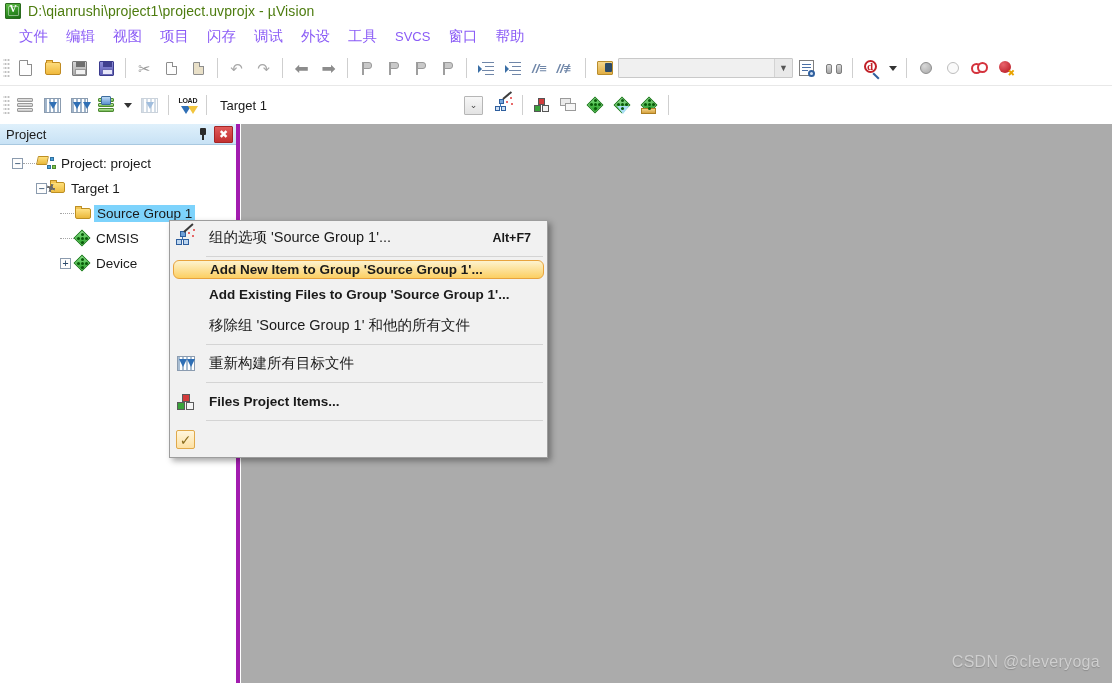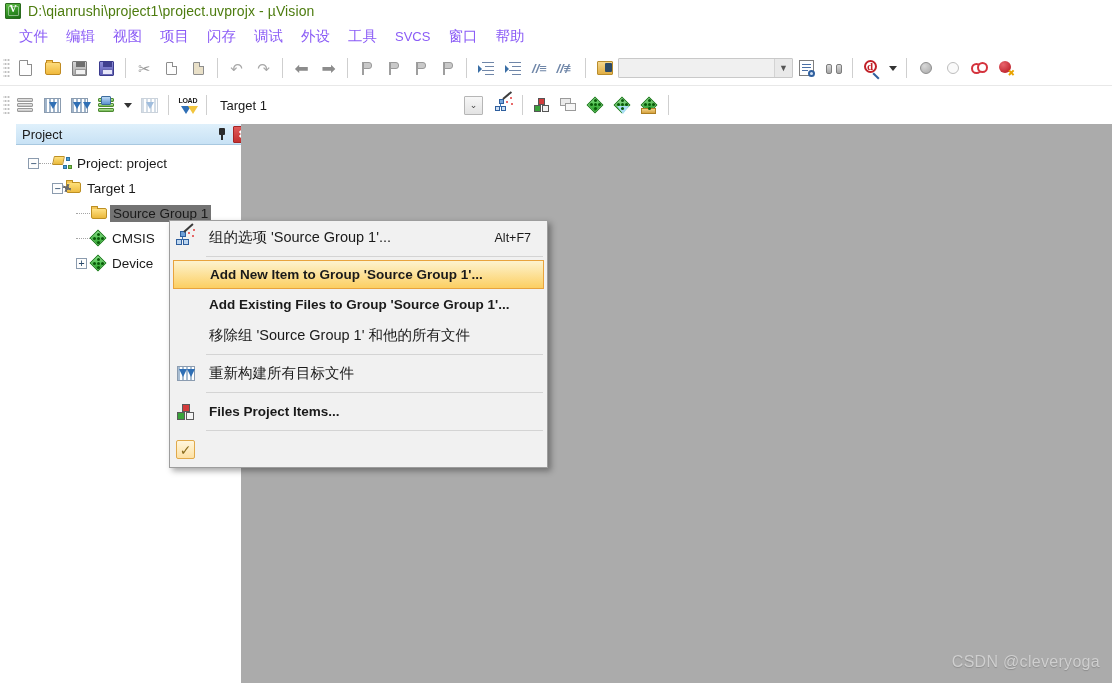--- a/index.html
+++ b/index.html
@@ -185,42 +185,42 @@
   .wand i:nth-child(3){left:4px;top:2px;width:5px;height:5px;border:1px solid #2f5f9e;box-sizing:border-box;background:#7aa7db;}
   .wand i:nth-child(4){left:5px;top:7px;width:1px;height:3px;background:#4a7fc1;}
   .wand i:nth-child(5){left:8px;top:1px;width:11px;height:2px;background:#3d3d3d;transform:rotate(-40deg);transform-origin:left center;}
   .wand u{position:absolute;width:2px;height:2px;background:#e03a3a;border-radius:50%;display:block;}
   .wand u:nth-of-type(1){right:1px;top:0;}
   .wand u:nth-of-type(2){right:5px;top:4px;}
   .wand u:nth-of-type(3){right:0px;top:6px;}
 
   
   .project-panel{
-    position:absolute;left:16px;top:124px;width:240px;height:559px;
-    background:#fff;border-right:1px solid #a21caf;box-sizing:border-box;
+    position:absolute;left:0;top:124px;width:240px;height:559px;
+    background:#fff;border-right:4px solid #a21caf;box-sizing:border-box;
   }
   .panel-head{
     height:21px;background:linear-gradient(#dff0fb,#c8e2f5);
     display:flex;align-items:center;border-bottom:1px solid #a8c8e0;box-sizing:border-box;
   }
   .panel-title{font-size:13px;color:#1a1a1a;padding-left:6px;flex:1;}
   .pin-btn{width:18px;height:17px;display:flex;align-items:center;justify-content:center;}
   .pin-ico{width:10px;height:12px;position:relative;}
   .pin-ico::before{content:"";position:absolute;left:2px;top:0;width:6px;height:7px;background:#2b2b2b;border-radius:1px;}
   .pin-ico::after{content:"";position:absolute;left:4px;top:7px;width:2px;height:5px;background:#2b2b2b;}
   .close-btn{
     width:19px;height:17px;margin-right:3px;margin-left:2px;
     background:linear-gradient(#e05a5a,#c23030);border:1px solid #a52525;box-sizing:border-box;
     display:flex;align-items:center;justify-content:center;border-radius:1px;
   }
   .close-btn span{color:#fff;font-size:11px;font-weight:bold;line-height:1;}
   .tree{padding-top:6px;font-size:13.5px;color:#1a1a1a;position:relative;}
   .tnode{display:flex;align-items:center;height:25px;position:relative;padding-left:0;}
   .tnode .lbl{margin-left:5px;white-space:nowrap;}
-  .tnode.selected .lbl{background:#737373;padding:1px 3px;margin-left:2px;}
+  .tnode.selected .lbl{background:#7dd3fc;padding:1px 3px;margin-left:2px;}
   .expander{
     width:11px;height:11px;border:1px solid #8b9bae;background:#fdfdfd;box-sizing:border-box;
     display:flex;align-items:center;justify-content:center;font-size:10px;color:#2b4a6b;
     line-height:1;flex:none;font-family:"DejaVu Sans Mono",monospace;
   }
   .dots{width:14px;height:1px;border-top:1px dotted #a5a5a5;flex:none;}
   .proj-ico{width:19px;height:15px;position:relative;flex:none;}
   .proj-ico::before{content:"";position:absolute;left:0;top:0;width:11px;height:9px;
     background:linear-gradient(#ffe07a,#e9b93c);border:1px solid #bd8f22;box-sizing:border-box;
     transform:skewX(-12deg);border-radius:1px;}
@@ -267,25 +267,25 @@
     font-size:13.5px;color:#1a1a1a;padding:1px 0 2px 0;
   }
   .ctx-gutter{position:absolute;left:1px;top:1px;bottom:2px;width:31px;background:#f1f1f1;}
   .ctx-row{
     position:relative;display:flex;align-items:center;height:31px;padding-left:0;
     box-sizing:border-box;
   }
   .ctx-row .ico-cell{width:31px;display:flex;align-items:center;justify-content:center;flex:none;}
   .ctx-row .label{flex:1;white-space:nowrap;padding-left:8px;}
   .ctx-row .label.cjk{font-size:14.5px;}
-  .ctx-row .accel{font-size:12.5px;color:#1a1a1a;padding-right:16px;font-weight:normal;}
+  .ctx-row .accel{font-size:12.5px;color:#1a1a1a;padding-right:16px;font-weight:bold;}
   .ctx-row.highlight{
     background:linear-gradient(#fff5d4,#ffd濃);
     background:linear-gradient(#fdf3cf,#fccf62);
-    border:1px solid #e8a33d;margin:0 3px;height:29px;border-radius:0;
+    border:1px solid #e8a33d;margin:0 3px;height:19px;border-radius:6px;
   }
   .ctx-row.highlight .label{font-weight:bold;padding-left:5px;}
   .ctx-sep{height:1px;background:#d4d4d4;margin:3px 4px 3px 36px;}
   .chk-box{
     width:19px;height:19px;background:linear-gradient(#fff6dd,#fde1a4);
     border:1px solid #e0a94a;box-sizing:border-box;display:flex;align-items:center;justify-content:center;
     border-radius:2px;color:#8a6d1f;font-size:14px;font-weight:bold;
   }
   .sm-wand{width:19px;height:17px;position:relative;}
   .sm-wand i{position:absolute;display:block;box-sizing:border-box;}

